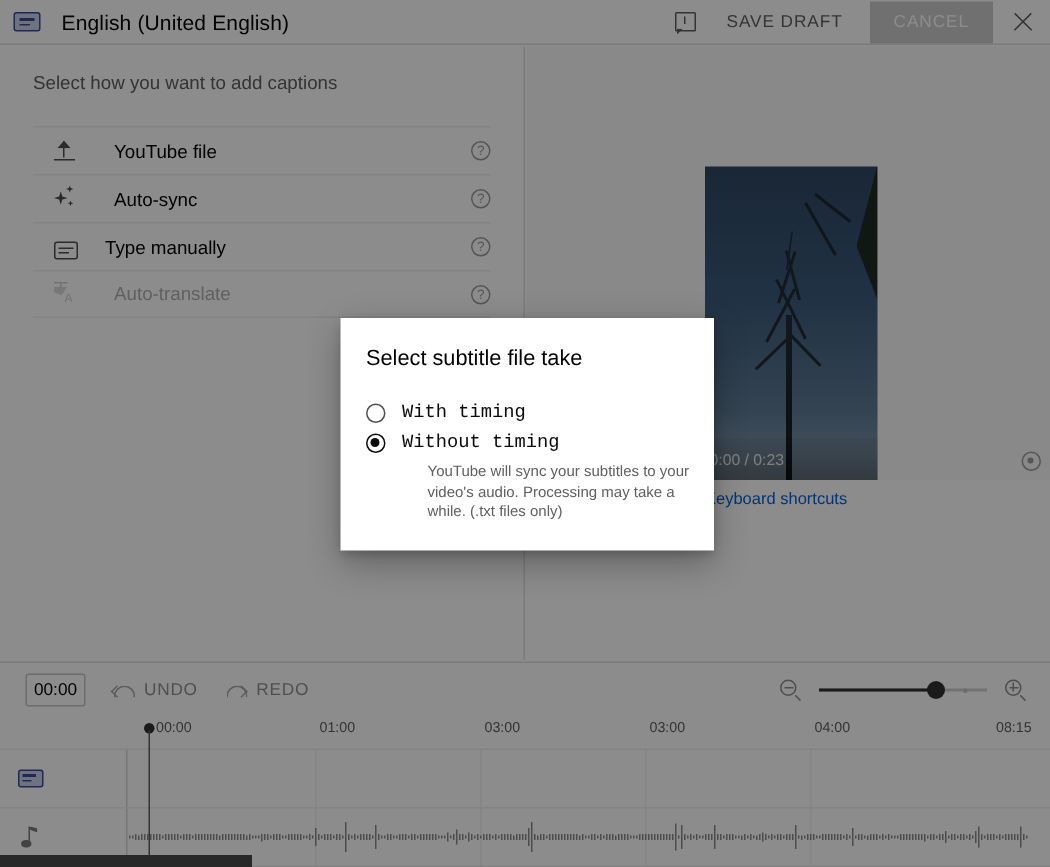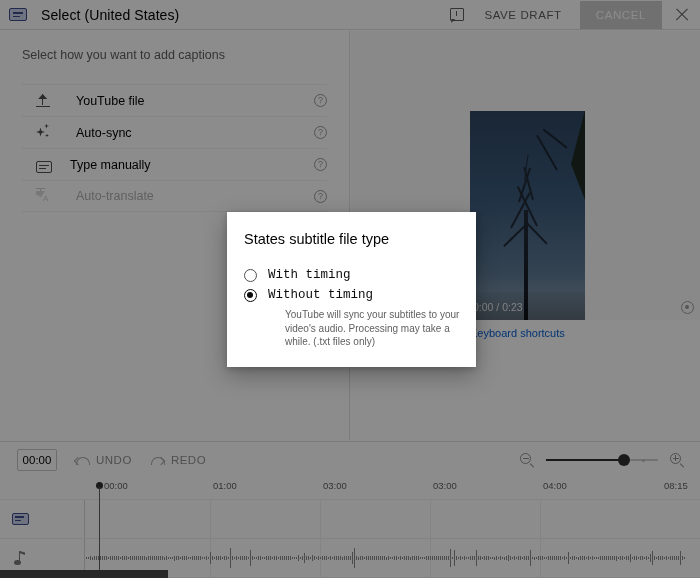--- a/index.html
+++ b/index.html
@@ -388,21 +388,21 @@
     font-family: inherit;
   }
 </style>
 </head>
 <body>
 
 <div id="app">
 
   <div id="header">
     <div class="hdr-icon-cc"></div>
-    <div id="header-title">Select (United States)</div>
+    <div id="header-title">English (United English)</div>
     <div id="header-right">
       <div class="feedback-icon"></div>
       <button id="save-draft">SAVE DRAFT</button>
       <button id="publish">CANCEL</button>
       <div id="close-btn"></div>
     </div>
   </div>
 
   <div id="left-panel">
     <div id="panel-subtitle">Select how you want to add captions</div>
@@ -831,21 +831,21 @@
     </div>
 
     <div id="playhead-dot"></div>
     <div id="playhead-line"></div>
     <div id="hscrollbar"></div>
   </div>
 
   <div id="scrim"></div>
 
   <div id="dialog">
-    <div id="dialog-title">States subtitle file type</div>
+    <div id="dialog-title">Select subtitle file take</div>
     <div id="radio-group">
       <div class="radio-row">
         <span class="radio"></span>
         <span class="radio-label">With timing</span>
       </div>
       <div class="radio-row">
         <span class="radio checked"></span>
         <span class="radio-label">Without timing</span>
       </div>
       <div id="radio-help">YouTube will sync your subtitles to your video's audio. Processing may take a while. (.txt files only)</div>

